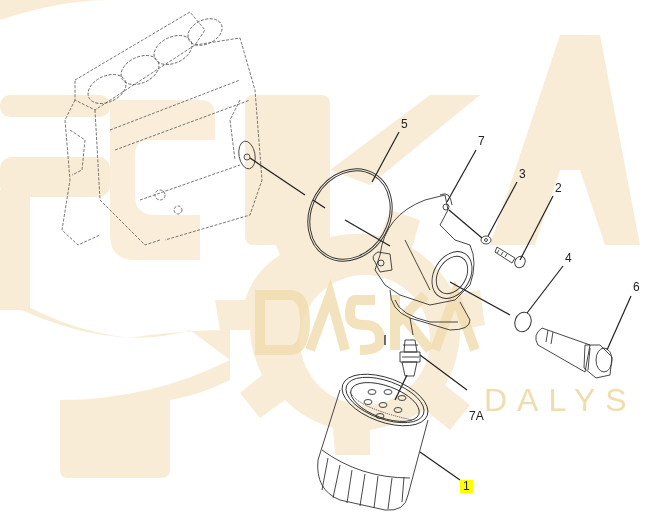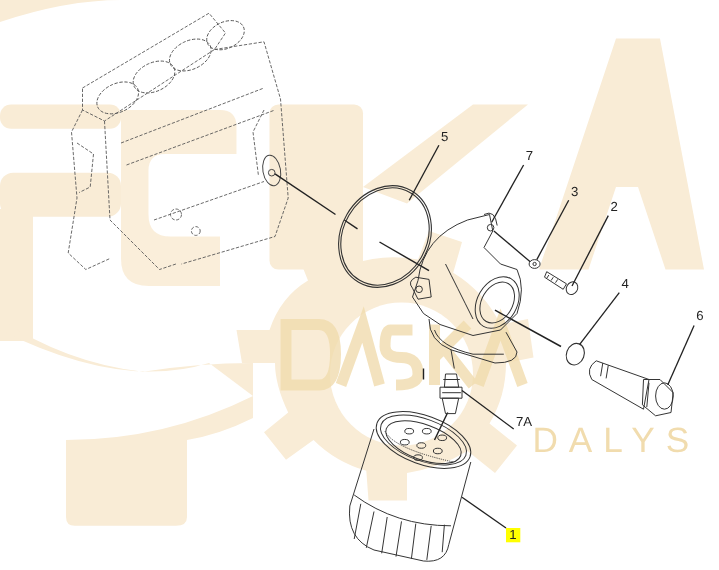--- a/index.html
+++ b/index.html
@@ -160,17 +160,17 @@
       <path d="M460,480 L420,452"></path>
     </g>
   </svg>
 
   <span class="callout" style="left:401px;top:118px;">5</span>
   <span class="callout" style="left:478px;top:135px;">7</span>
   <span class="callout" style="left:519px;top:168px;">3</span>
   <span class="callout" style="left:555px;top:182px;">2</span>
   <span class="callout" style="left:565px;top:252px;">4</span>
   <span class="callout" style="left:633px;top:281px;">6</span>
-  <span class="callout" style="left:469px;top:377px;text-align:right;">7A</span>
+  <span class="callout" style="left:469px;top:410px;text-align:right;">7A</span>
   <span class="callout hl" style="left:460px;top:480px;">1</span>
 
   <span class="wm-text" style="left:484px;top:382px;">DALYS</span>
 </div>
 
 </body></html>

